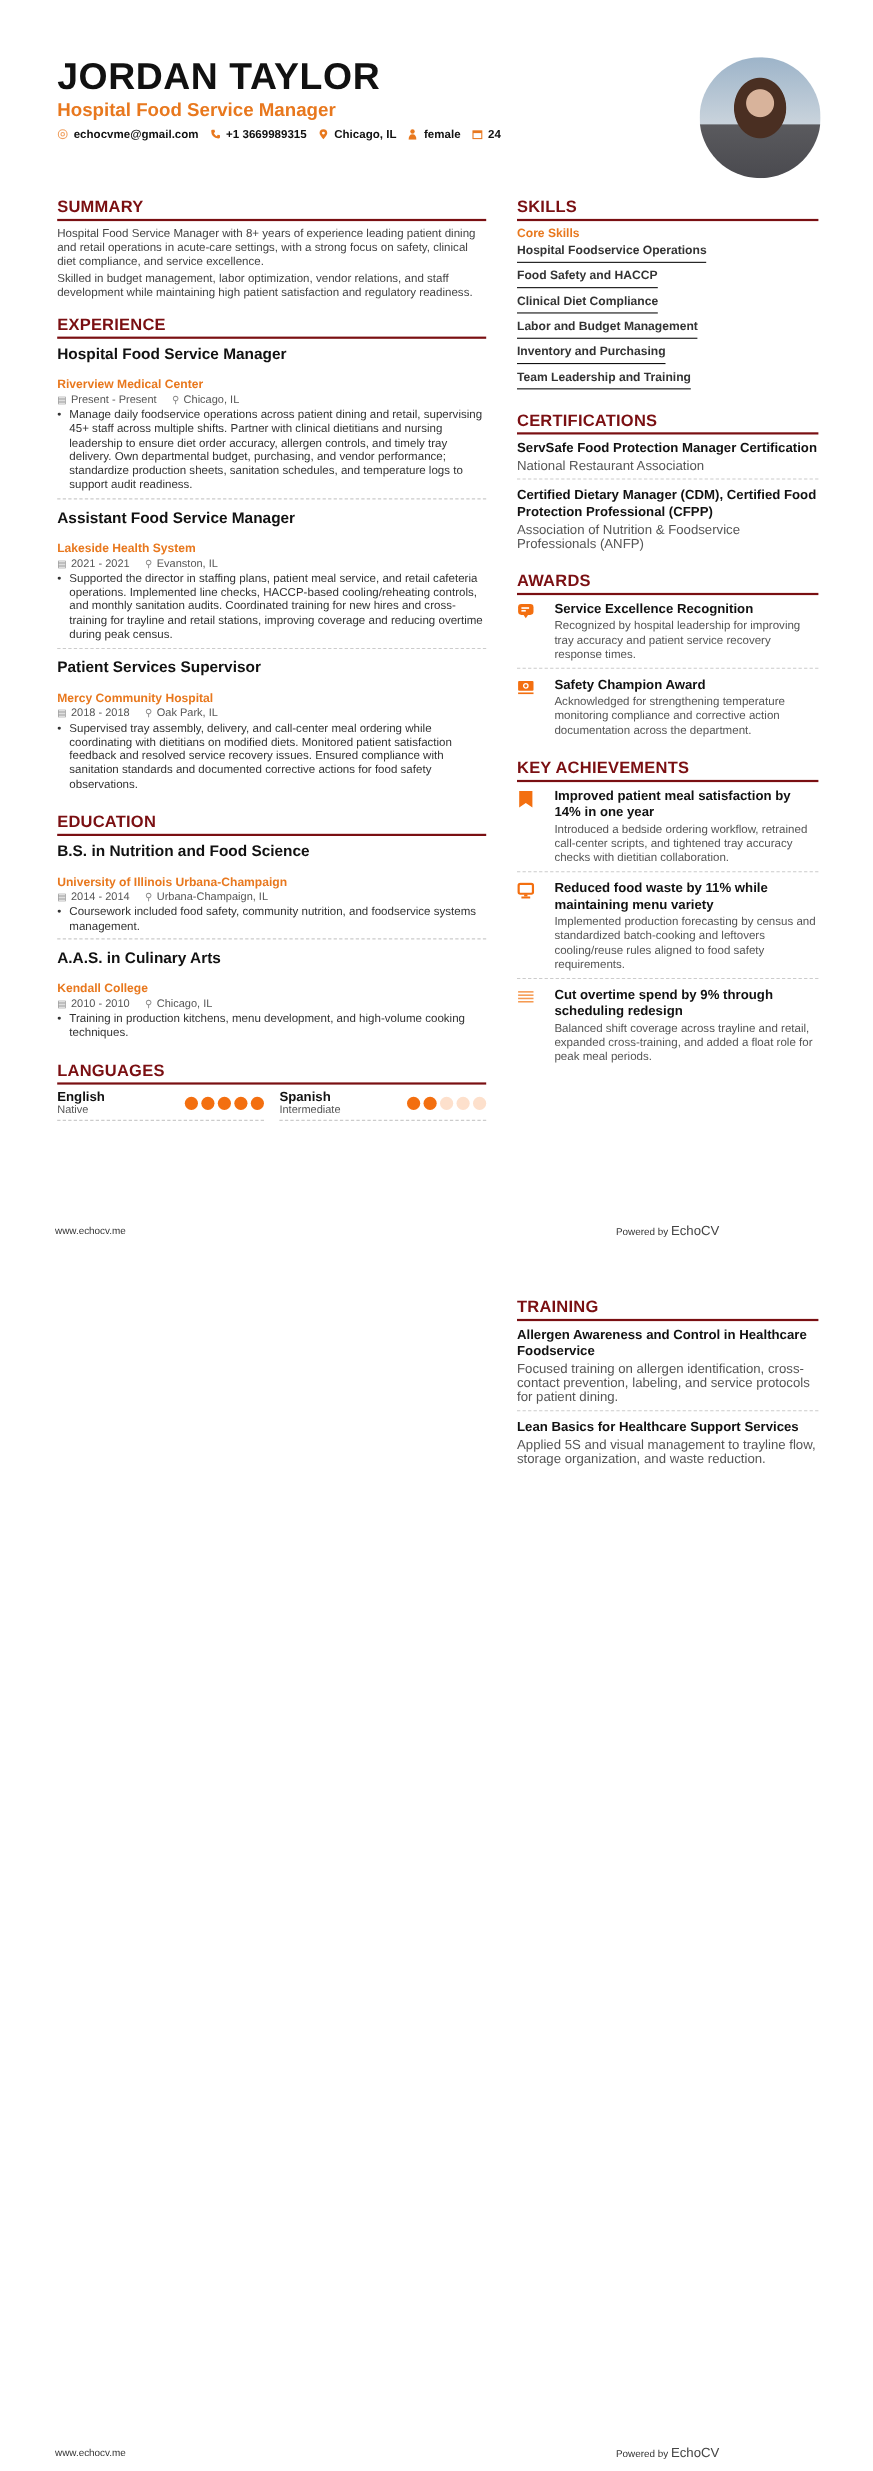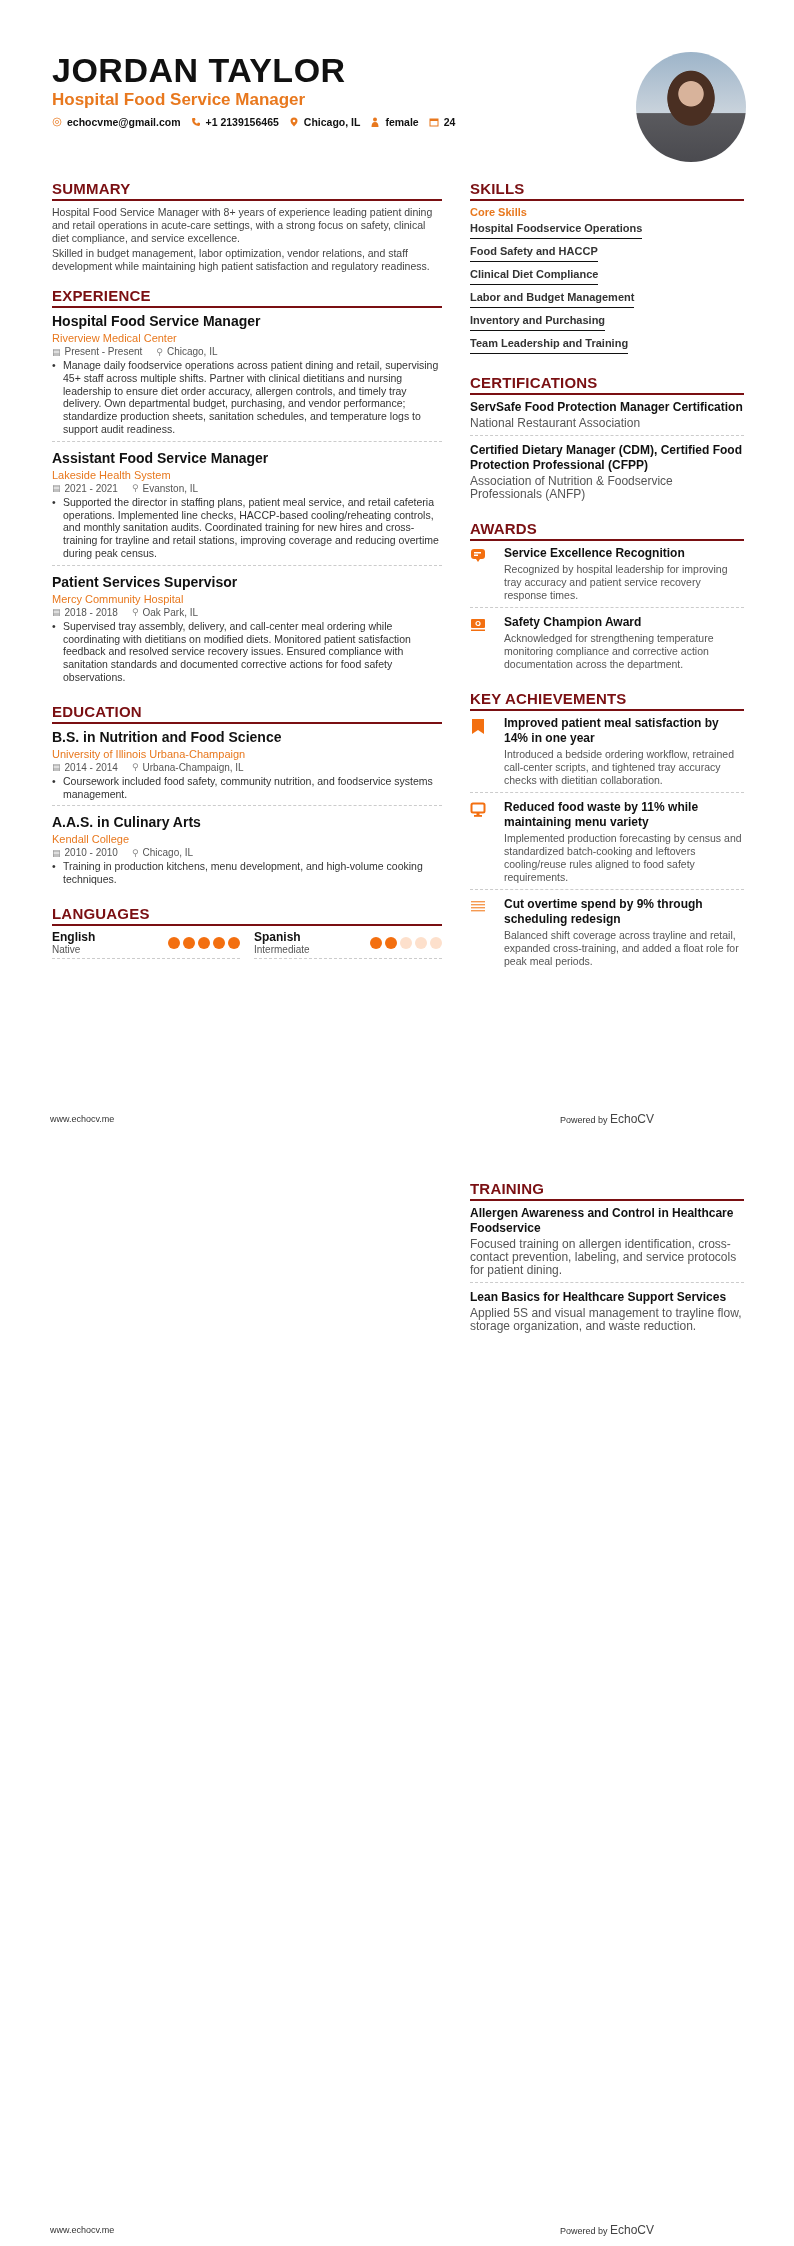--- a/index.html
+++ b/index.html
@@ -27,21 +27,21 @@
   .right { position: absolute; left: 470px; top: 180px; width: 274px; }
 
   .sec-title { font-size: 15px; font-weight: 700; color: #7a0f12; letter-spacing: 0.2px; padding-bottom: 2px; border-bottom: 2px solid #7a0f12; margin-bottom: 5px; }
   .section { margin-bottom: 14px; }
 
   .para { font-size: 10.5px; color: #444; line-height: 13px; }
 
   .entry { padding-bottom: 5px; margin-bottom: 8px; border-bottom: 1px dashed #ccc; }
   .entry.last { border-bottom: none; }
   .e-title { font-size: 14px; font-weight: 700; color: #111; line-height: 17px; }
-  .e-org { font-size: 11px; font-weight: 400; color: #e8781e; line-height: 14px; margin-top: 1px; }
+  .e-org { font-size: 11px; font-weight: 700; color: #e8781e; line-height: 14px; margin-top: 13px; }
   .e-meta { display: flex; gap: 14px; font-size: 10px; color: #555; margin-top: 1px; }
   .e-meta span.m { display: inline-flex; align-items: center; gap: 4px; }
   .micon { font-size: 9px; color: #888; }
   .bullet { display: flex; font-size: 10.5px; color: #333; line-height: 12.8px; margin-top: 2px; }
   .bullet .dot { width: 11px; flex: none; }
 
   .langs { display: flex; gap: 14px; }
   .lang { flex: 1; display: flex; justify-content: space-between; align-items: center; border-bottom: 1px dashed #ccc; padding-bottom: 3px; }
   .lang-name { font-size: 12px; font-weight: 700; color: #111; line-height: 13px; }
   .lang-level { font-size: 10px; color: #555; }
@@ -84,21 +84,21 @@
             </svg>
         </span>
         <span>echocvme@gmail.com</span>
       </span>
       <span class="contact">
         <span class="cicon">
           <svg width="10" height="10" viewBox="0 0 10 10">
               <path d="M2 1 L4 1 L4.5 3 L3.3 4 Q4.5 6.2 6 6.8 L7 5.5 L9 6 L9 8 Q8.5 9 7.5 9 Q1 8 1 2 Q1 1 2 1Z" fill="#e8781e"></path>
             </svg>
         </span>
-        <span>+1 2139156465</span>
+        <span>+1 3669989315</span>
       </span>
       <span class="contact">
         <span class="cicon">
           <svg width="10" height="10" viewBox="0 0 10 10">
               <path d="M5 0.5 Q8.5 0.5 8.5 4 Q8.5 6 5 9.5 Q1.5 6 1.5 4 Q1.5 0.5 5 0.5Z" fill="#e8781e"></path>
               <circle cx="5" cy="4" r="1.3" fill="#fff"></circle>
             </svg>
         </span>
         <span>Chicago, IL</span>
       </span>

